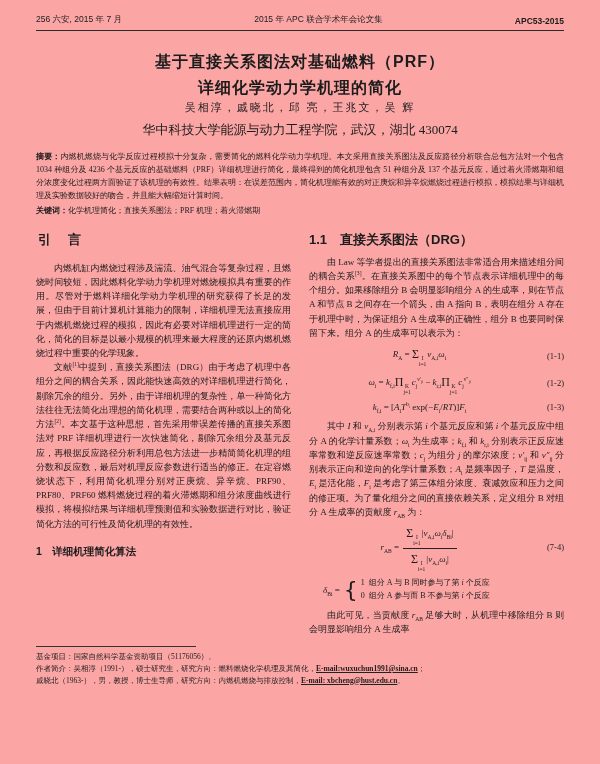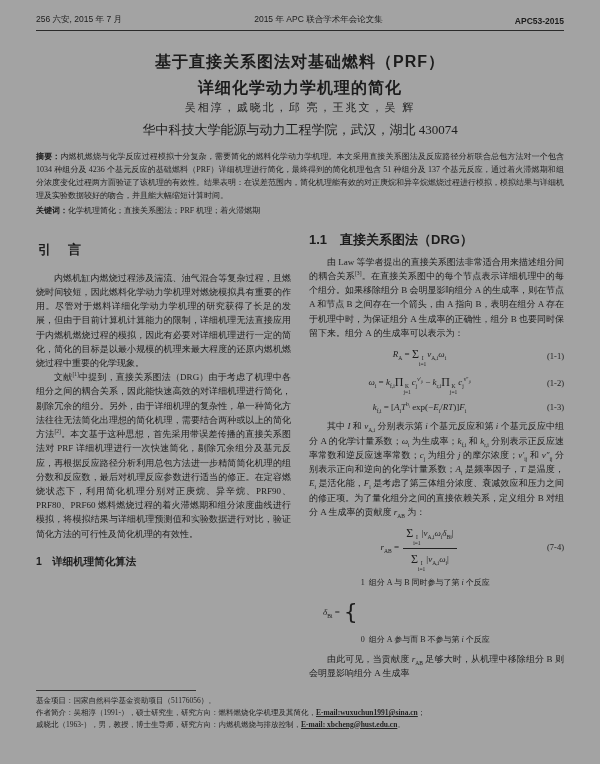--- a/index.html
+++ b/index.html
@@ -1,21 +1,21 @@
 <!DOCTYPE html>
 <html><head>
 <meta charset="utf-8">
 <style>
   html,body{margin:0;padding:0;background:#d8d6d2;}
   .page{
     position:relative;
     width:600px;height:764px;
     margin:0 auto;
     box-sizing:border-box;
-    background:#a3a3a3;
+    background:#fca5a5;
     color:#1c1c1c;
     padding:14px 36px 8px 36px;
     overflow:hidden;
     font-family:"Liberation Serif","DejaVu Serif",serif;
     box-shadow:0 0 6px rgba(0,0,0,.35);
   }
   
   .hdr{
     display:flex;justify-content:space-between;align-items:flex-end;
     font-size:8.5px;
@@ -43,21 +43,21 @@
   .abstract{
     margin-top:12px;font-size:8px;line-height:1.6;text-align:justify;
   }
   .abstract b,.kw b{font-family:"Liberation Sans","DejaVu Sans",sans-serif;}
   .kw{margin-top:3px;font-size:8px;line-height:1.6;text-align:justify;}
   
   .cols{display:flex;gap:18px;margin-top:12px;}
   .col{flex:1;min-width:0;font-size:9px;line-height:1.58;text-align:justify;}
   .col p{margin:0;text-indent:2em;}
   h2.intro{
-    font-size:13px;margin:10px 0 10px 2px;font-weight:bold;
+    font-size:13px;margin:0 0 10px 2px;font-weight:bold;
     font-family:"Liberation Sans","DejaVu Sans",sans-serif;letter-spacing:2px;
   }
   h2.sec1{
     font-size:10.5px;margin:12px 0 0 0;font-weight:bold;
     font-family:"Liberation Sans","DejaVu Sans",sans-serif;
   }
   h3.subsec{
     font-size:13px;margin:0 0 4px 0;font-weight:bold;
     font-family:"Liberation Sans","DejaVu Sans",sans-serif;
   }
@@ -66,21 +66,21 @@
   .eq-row{display:flex;align-items:center;margin:5px 0;}
   .eq{flex:1;text-align:center;font-size:9px;}
   .eqno{width:34px;text-align:right;font-size:8.5px;}
   .sum{font-size:12px;display:inline-block;vertical-align:-1px;}
   .lim{display:inline-flex;flex-direction:column;font-size:5.5px;line-height:1.15;vertical-align:-3px;text-align:center;margin-right:1px;}
   .frac{display:inline-block;text-align:center;vertical-align:middle;margin:0 2px;}
   .frac .num{display:block;border-bottom:1px solid #222;padding:0 3px 1px 3px;}
   .frac .den{display:block;padding:1px 3px 0 3px;}
   .case-eq{display:flex;align-items:center;justify-content:flex-start;padding-left:14px;text-align:left;}
   .brace{font-size:22px;line-height:1;margin:0 3px 0 4px;font-family:"DejaVu Sans",sans-serif;font-weight:400;}
-  .case-rows{display:inline-flex;flex-direction:column;font-size:8px;line-height:1.6;text-align:left;gap:44px;}
+  .case-rows{display:inline-flex;flex-direction:column;font-size:8px;line-height:1.6;text-align:left;}
   
   .footnote-rule{width:160px;border-top:1px solid #333;margin:10px 0 4px 0;}
   .footnote{font-size:7.5px;line-height:1.55;color:#222;}
   .footnote .email{font-weight:bold;text-decoration:underline;cursor:pointer;}
 </style>
 </head>
 <body>
 
 <div class="page">
 

